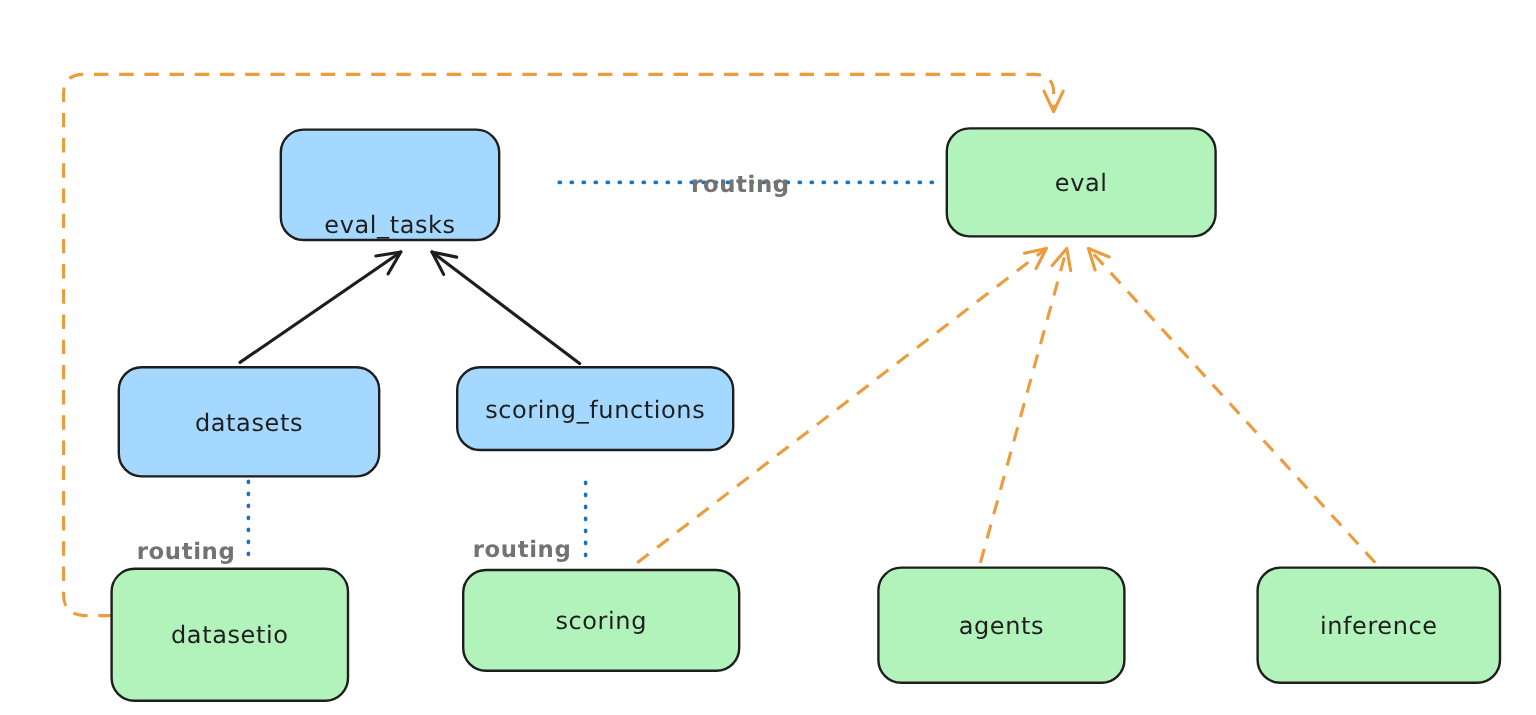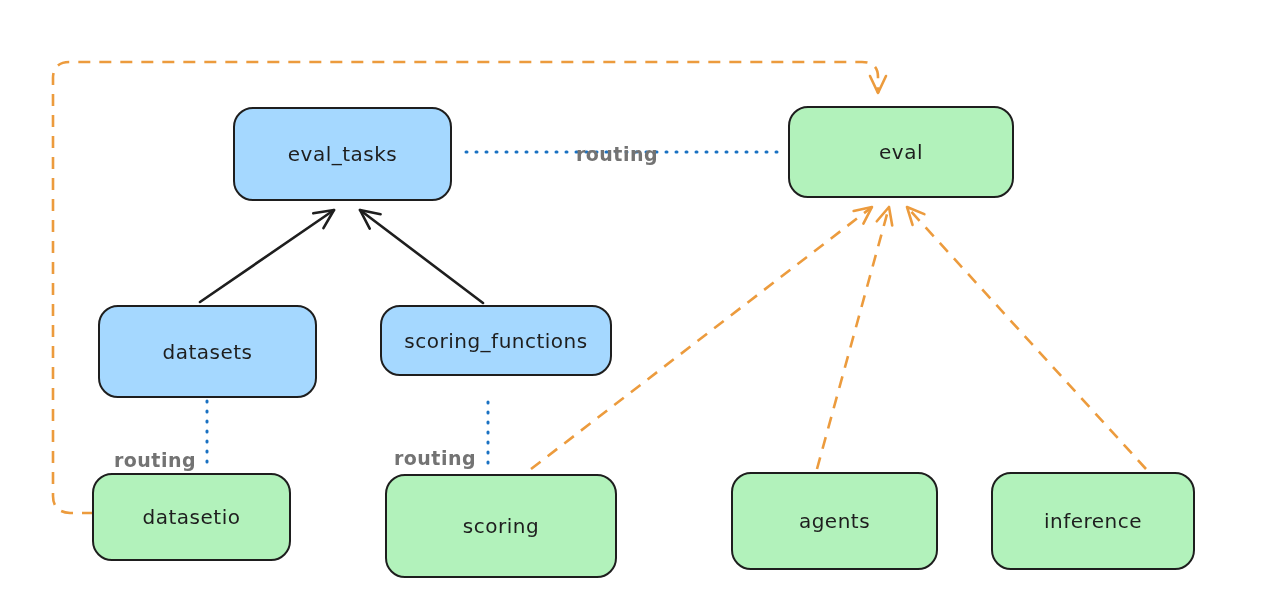--- a/index.html
+++ b/index.html
@@ -50,49 +50,49 @@
     <path class="edge dotted" d="M 466 152 L 786 152" stroke="#1971c2"></path>
     <path class="edge dotted" d="M 207 401 L 207 470" stroke="#1971c2"></path>
     <path class="edge dotted" d="M 488 402 L 488 471" stroke="#1971c2"></path>
 
     <path class="edge dashed" d="M 94 513 L 70 513 Q 53 512 53 496 L 53 78 Q 53 62 70 62 L 862 62 Q 878 62 878 77 L 878 93" marker-end="url(#mOrange)" stroke="#ec9b3d"></path>
     <path class="edge dashed" d="M 531 469 L 872 207" marker-end="url(#mOrange)" stroke="#ec9b3d"></path>
     <path class="edge dashed" d="M 817 469 L 889 207" marker-end="url(#mOrange)" stroke="#ec9b3d"></path>
     <path class="edge dashed" d="M 1146 469 L 907 207" marker-end="url(#mOrange)" stroke="#ec9b3d"></path>
   </svg>
 
-  <div class="node blue" style="left:233px;top:107px;width:219px;height:94px;">
+  <div class="node blue" style="left:233px;top:107px;width:184px;height:94px;align-items:flex-end;">
     <span>eval_tasks</span>
   </div>
 
   <div class="node blue" style="left:98px;top:305px;width:219px;height:93px;">
     <span>datasets</span>
   </div>
 
   <div class="node green" style="left:788px;top:106px;width:226px;height:92px;">
     <span>eval</span>
   </div>
 
   <div class="node blue" style="left:380px;top:305px;width:232px;height:71px;">
     <span>scoring_functions</span>
   </div>
 
-  <div class="node green" style="left:92px;top:473px;width:199px;height:88px;">
+  <div class="node green" style="left:92px;top:473px;width:199px;height:112px;">
     <span>datasetio</span>
   </div>
 
-  <div class="node green" style="left:385px;top:474px;width:232px;height:104px;">
+  <div class="node green" style="left:385px;top:474px;width:232px;height:86px;">
     <span>scoring</span>
   </div>
 
   <div class="node green" style="left:731px;top:472px;width:207px;height:98px;">
     <span>agents</span>
   </div>
 
-  <div class="node green" style="left:991px;top:472px;width:204px;height:98px;">
+  <div class="node green" style="left:1047px;top:472px;width:204px;height:98px;">
     <span>inference</span>
   </div>
 
   <span class="edge-label" style="left:617px;top:130px;">routing</span>
   <span class="edge-label" style="left:155px;top:436px;">routing</span>
   <span class="edge-label" style="left:435px;top:434px;">routing</span>
 
 </div>
 
 </body></html>

